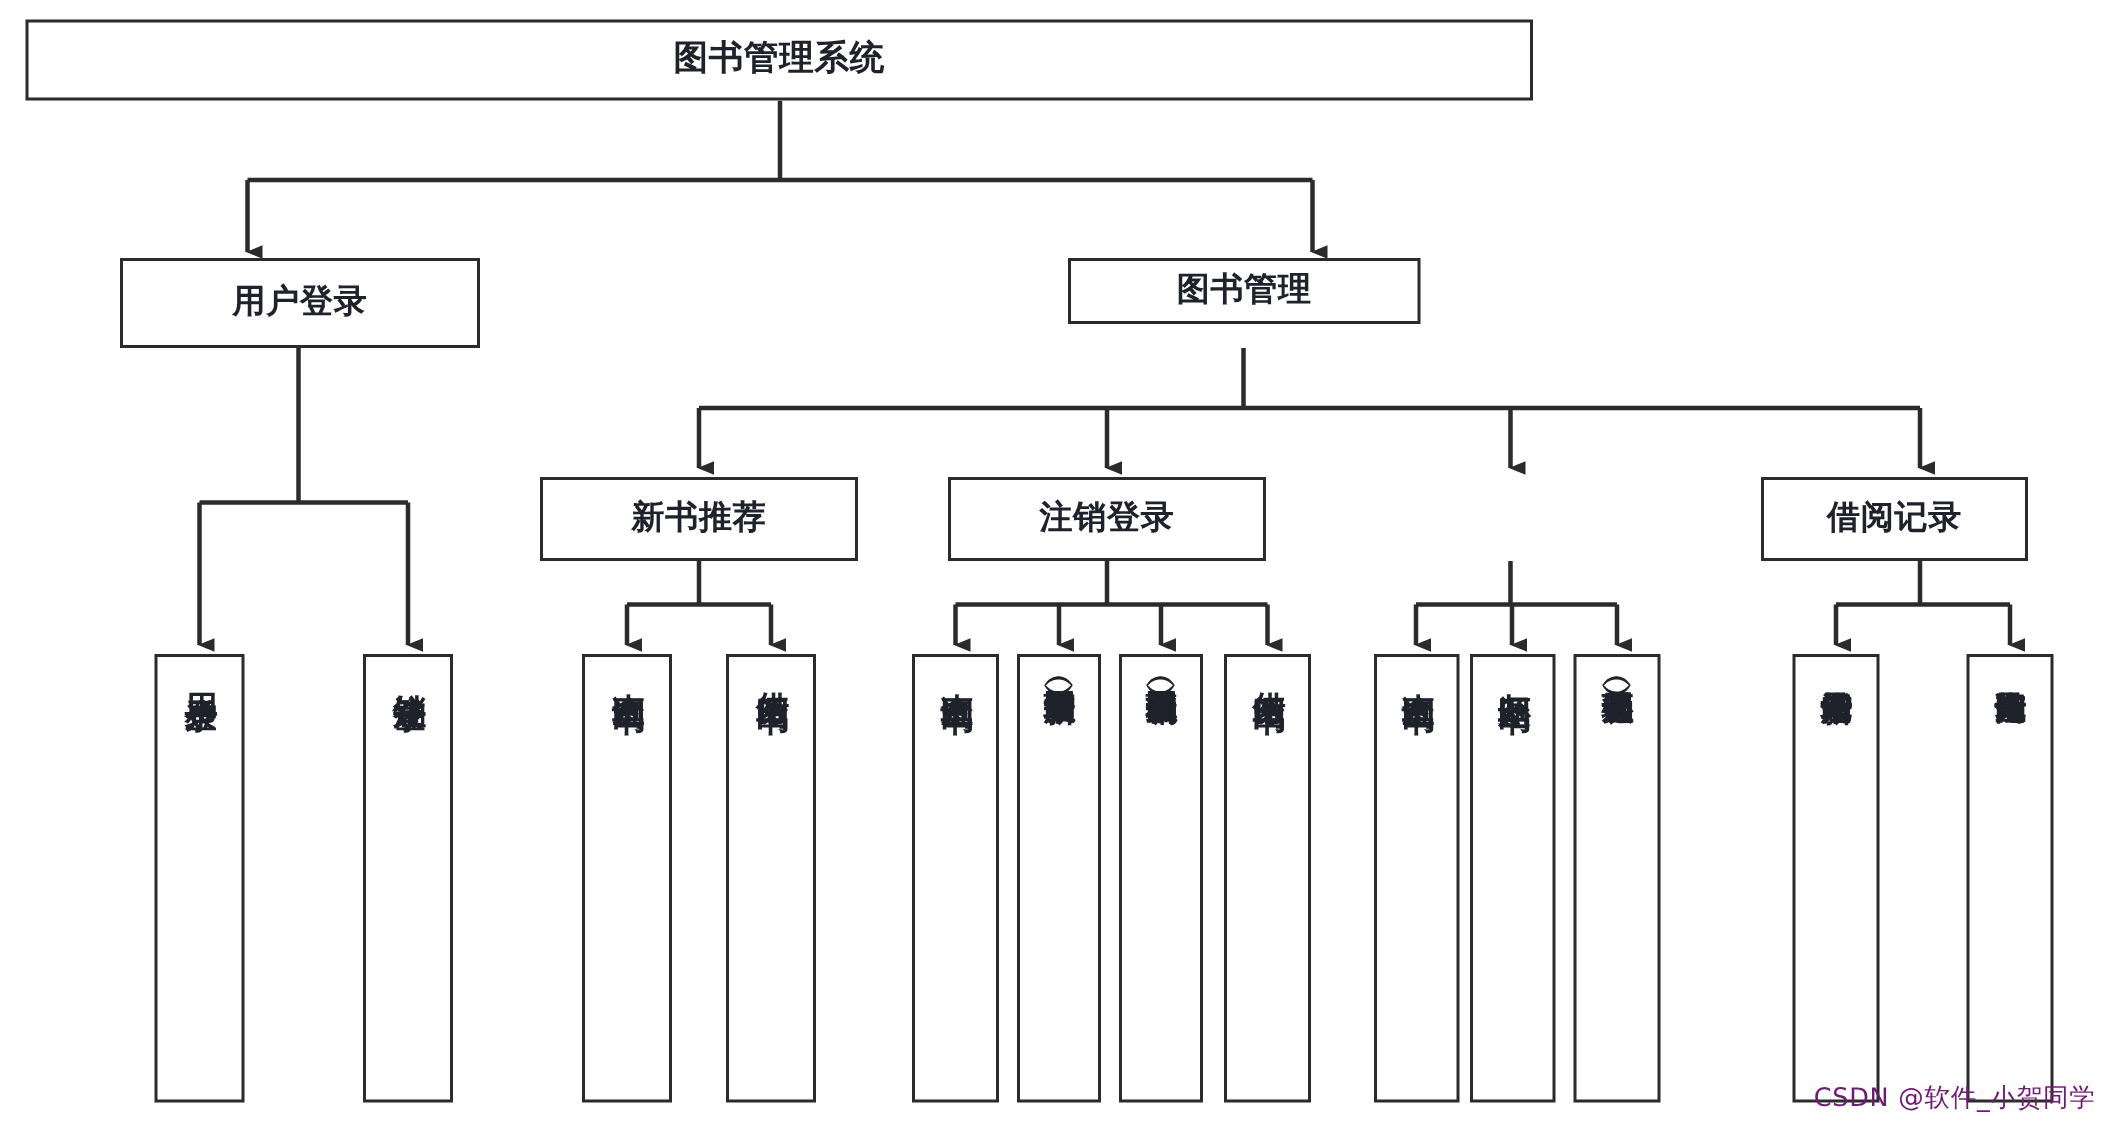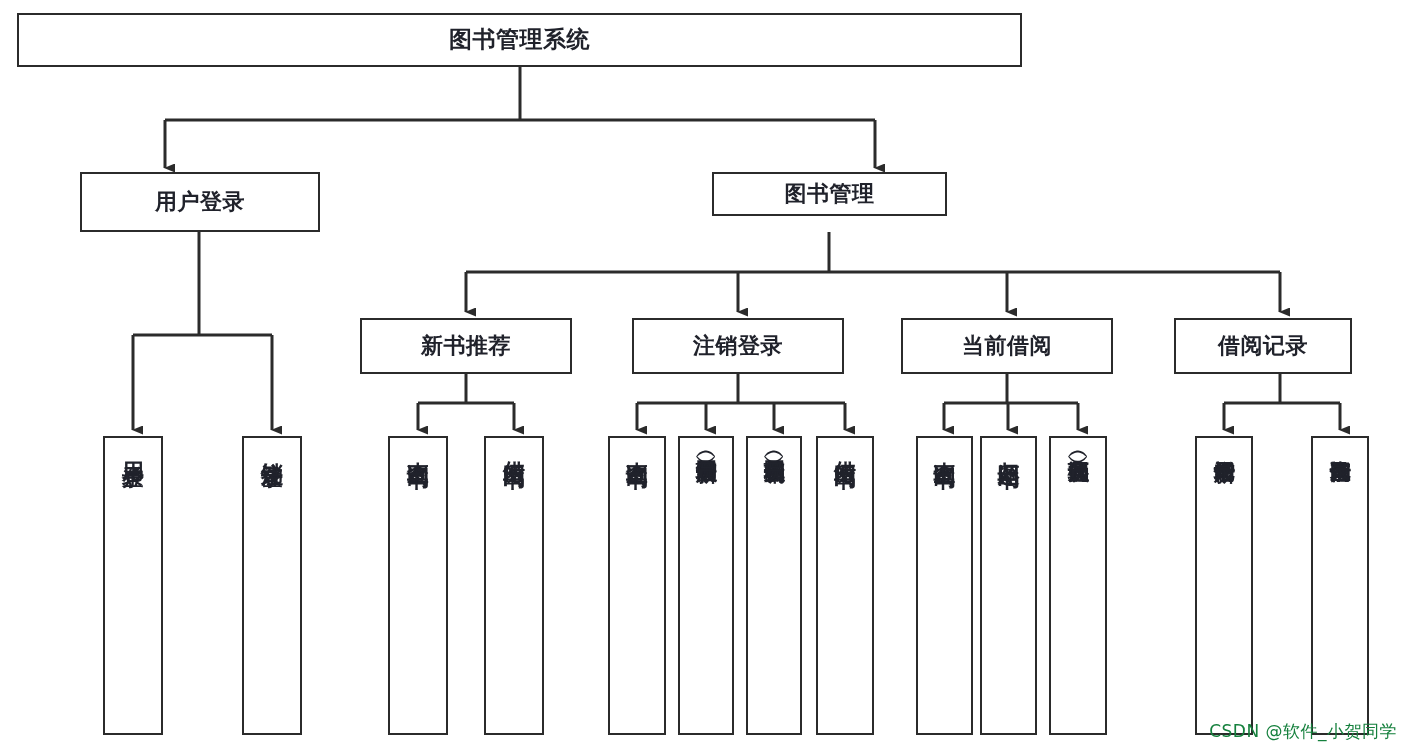--- a/index.html
+++ b/index.html
@@ -66,21 +66,21 @@
   }
   .node.vert.tall-text .node-label {
     font-size: 21px;
     letter-spacing: 0px;
   }
   #watermark {
     position: absolute;
     right: 8px;
     bottom: 4px;
     font-size: 17px;
-    color: #15803d;
+    color: #701a75;
     z-index: 9;
     white-space: nowrap;
     letter-spacing: 0.5px;
   }
 </style>
 </head>
 <body>
 
 <div id="diagram-root">
 
@@ -144,23 +144,20 @@
   <div class="node horiz" style="left:712px; top:172px; width:235px; height:44px;">
     <span class="node-label">图书管理</span>
   </div>
 
   <div class="node horiz" style="left:360px; top:318px; width:212px; height:56px;">
     <span class="node-label">新书推荐</span>
   </div>
   <div class="node horiz" style="left:632px; top:318px; width:212px; height:56px;">
     <span class="node-label">注销登录</span>
   </div>
-  <div class="node horiz" style="left:901px; top:318px; width:212px; height:56px;">
-    <span class="node-label">当前借阅</span>
-  </div>
   <div class="node horiz" style="left:1174px; top:318px; width:178px; height:56px;">
     <span class="node-label">借阅记录</span>
   </div>
 
   <div class="node vert" style="left:103px; top:436px; width:60px; height:299px;">
     <span class="node-label">用户登录</span>
   </div>
   <div class="node vert" style="left:242px; top:436px; width:60px; height:299px;">
     <span class="node-label">注销登录</span>
   </div>

